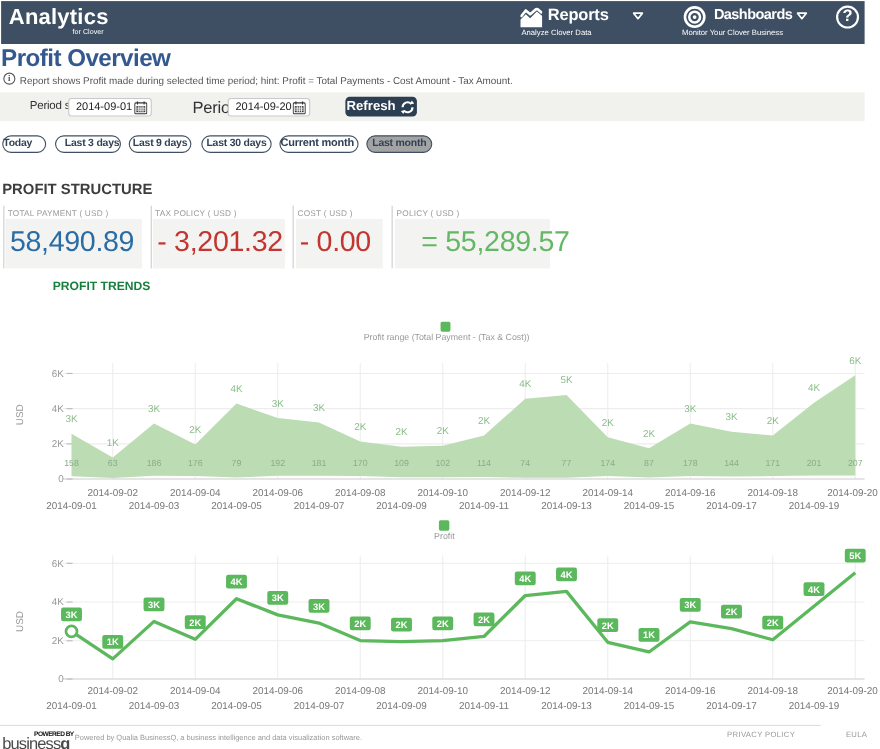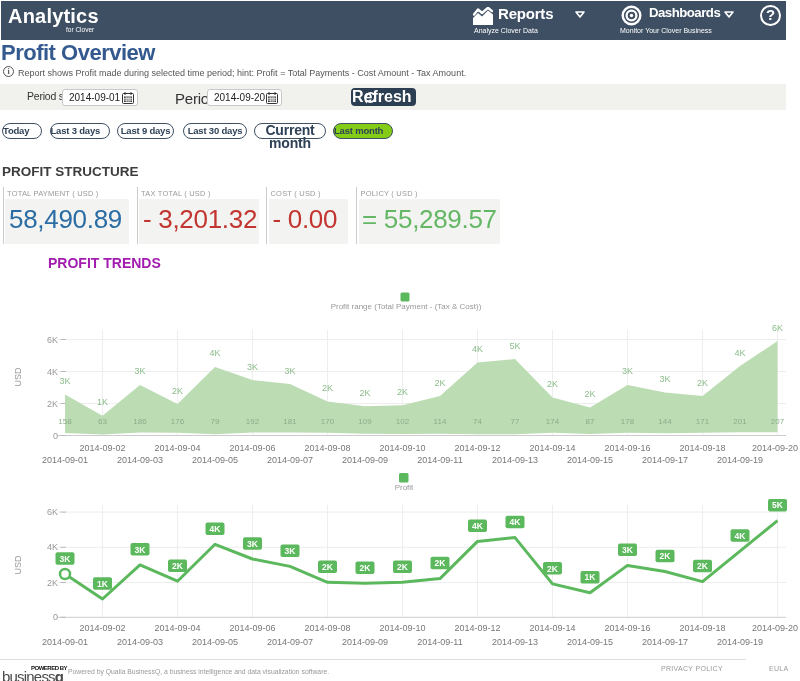--- a/index.html
+++ b/index.html
@@ -59,57 +59,57 @@
     <line x1="9" y1="0" x2="9" y2="3" stroke="#333"></line>
     <rect x="2" y="4.5" width="8" height="5.5" fill="#333"></rect>
     <g stroke="#fff" stroke-width="0.8">
       <line x1="2" y1="6.3" x2="10" y2="6.3"></line>
       <line x1="2" y1="8.1" x2="10" y2="8.1"></line>
       <line x1="4.2" y1="4.5" x2="4.2" y2="10"></line>
       <line x1="6.1" y1="4.5" x2="6.1" y2="10"></line>
       <line x1="8" y1="4.5" x2="8" y2="10"></line>
     </g>
   </svg>
-<div class="abs" style="left:314px;top:88px;width:65px;height:17.5px;background:#2c3e52;border-radius:4px;color:#fff;font-size:16px;font-weight:bold;padding-left:1px;line-height:17px;margin-left:37px;">Refresh</div>
+<div class="abs" style="left:314px;top:88px;width:65px;height:17.5px;background:#2c3e52;border-radius:4px;color:#fff;font-size:12px;font-weight:bold;padding-left:1px;line-height:17px;">Refresh</div>
 <svg class="abs" style="left:364px;top:90.8px;" width="13" height="13" viewBox="0 0 13 13">
 <g fill="none" stroke="#fff" stroke-width="1.9">
 <path d="M11 6.5 A4.5 4.5 0 0 1 3.2 9.6"></path>
 <path d="M2 6.5 A4.5 4.5 0 0 1 9.8 3.4"></path>
 </g>
 <polygon points="8.6,3.9 12.6,3.2 10.3,0.4" fill="#fff"></polygon>
 <polygon points="4.4,9.1 0.4,9.8 2.7,12.6" fill="#fff"></polygon>
 </svg>
 
 <div class="abs btnrow" style="top:123px;left:0;"></div>
 <div class="abs" style="left:2px;top:123px;width:40px;height:16px;border:1.4px solid #3e5062;border-radius:8px;background:#fff;color:#2e4156;font-size:9.5px;font-weight:bold;line-height:13px;letter-spacing:-0.2px;">Today</div>
-<div class="abs" style="left:49.5px;top:123px;width:60px;height:16px;border:1.4px solid #3e5062;border-radius:8px;background:#fff;color:#2e4156;font-size:9.5px;font-weight:bold;text-align:left;line-height:13px;letter-spacing:-0.2px;">Last 3 days</div>
+<div class="abs" style="left:49.5px;top:123px;width:60px;height:16px;border:1.4px solid #3e5062;border-radius:8px;background:#fff;color:#2e4156;font-size:9.5px;font-weight:bold;text-align:right;line-height:13px;letter-spacing:-0.2px;">Last 3 days</div>
 <div class="abs" style="left:117px;top:123px;width:57px;height:16px;border:1.4px solid #3e5062;border-radius:8px;background:#fff;color:#2e4156;font-size:9.5px;font-weight:bold;text-align:center;line-height:13px;letter-spacing:-0.2px;">Last 9 days</div>
 <div class="abs" style="left:183px;top:123px;width:64px;height:16px;border:1.4px solid #3e5062;border-radius:8px;background:#fff;color:#2e4156;font-size:9.5px;font-weight:bold;text-align:center;line-height:13px;letter-spacing:-0.2px;">Last 30 days</div>
-<div class="abs" style="left:254px;top:123px;width:72px;height:16px;border:1.4px solid #3e5062;border-radius:8px;background:#fff;color:#2e4156;font-size:14px;font-weight:bold;text-align:center;line-height:13px;letter-spacing:-0.2px;">Current month</div>
-<div class="abs" style="left:333px;top:123px;width:60px;height:16px;border:1.4px solid #3e5062;border-radius:8px;background:#84cc16;color:#2e4156;font-size:9.5px;font-weight:bold;line-height:13px;letter-spacing:-0.2px;">Last month</div>
+<div class="abs" style="left:254px;top:123px;width:72px;height:16px;border:1.4px solid #3e5062;border-radius:8px;background:#fff;color:#2e4156;font-size:10px;font-weight:bold;text-align:left;line-height:13px;letter-spacing:-0.2px;">Current month</div>
+<div class="abs" style="left:333px;top:123px;width:60px;height:16px;border:1.4px solid #3e5062;border-radius:8px;background:#a3a3a3;color:#2e4156;font-size:9.5px;font-weight:bold;text-align:center;line-height:13px;letter-spacing:-0.2px;">Last month</div>
 
 <div class="abs" style="left:2px;top:164px;font-size:13.5px;font-weight:bold;color:#3d3d3d;">PROFIT STRUCTURE</div>
 <div class="abs" style="left:2.5px;top:187px;width:1px;height:56.5px;background:#ccc;"></div>
 <div class="abs" style="left:7px;top:188.5px;font-size:7.5px;color:#9a9a9a;letter-spacing:0.2px;">TOTAL PAYMENT ( USD )</div>
 <div class="abs" style="left:5px;top:199px;width:124px;height:44.5px;background:#f3f3f1;"></div>
 <div class="abs" style="left:9px;top:204px;font-size:26px;color:#2a6da4;letter-spacing:-0.3px;">58,490.89</div>
 <div class="abs" style="left:136.5px;top:187px;width:1px;height:56.5px;background:#ccc;"></div>
-<div class="abs" style="left:141px;top:188.5px;font-size:7.5px;color:#9a9a9a;letter-spacing:0.2px;">TAX TOTAL ( USD )</div>
+<div class="abs" style="left:141px;top:188.5px;font-size:7.5px;color:#9a9a9a;letter-spacing:0.2px;">TAX POLICY ( USD )</div>
 <div class="abs" style="left:139px;top:199px;width:119.5px;height:44.5px;background:#f3f3f1;"></div>
 <div class="abs" style="left:143px;top:204px;font-size:26px;color:#c23530;letter-spacing:-0.3px;">- 3,201.32</div>
 <div class="abs" style="left:266px;top:187px;width:1px;height:56.5px;background:#ccc;"></div>
 <div class="abs" style="left:270.5px;top:188.5px;font-size:7.5px;color:#9a9a9a;letter-spacing:0.2px;">COST ( USD )</div>
 <div class="abs" style="left:268.5px;top:199px;width:79.5px;height:44.5px;background:#f3f3f1;"></div>
 <div class="abs" style="left:272.5px;top:204px;font-size:26px;color:#c23530;letter-spacing:-0.3px;">- 0.00</div>
 <div class="abs" style="left:356px;top:187px;width:1px;height:56.5px;background:#ccc;"></div>
 <div class="abs" style="left:360.5px;top:188.5px;font-size:7.5px;color:#9a9a9a;letter-spacing:0.2px;">POLICY ( USD )</div>
 <div class="abs" style="left:358.5px;top:199px;width:141.5px;height:44.5px;background:#f3f3f1;"></div>
-<div class="abs" style="left:362px;top:204px;font-size:26px;color:#64b765;letter-spacing:-0.3px;">= 55,289.57</div>
-
-<div class="abs" style="left:2px;top:255px;font-size:14px;font-weight:bold;color:#a21caf;padding-left:46px;">PROFIT TRENDS</div>
+<div class="abs" style="left:383px;top:204px;font-size:26px;color:#64b765;letter-spacing:-0.3px;">= 55,289.57</div>
+
+<div class="abs" style="left:2px;top:255px;font-size:11px;font-weight:bold;color:#15803d;padding-left:46px;">PROFIT TRENDS</div>
 <svg class="abs" style="left:0;top:0;" width="800" height="681" viewBox="0 0 800 681" font-family="Liberation Sans, sans-serif">
 <line x1="102.5" y1="330" x2="102.5" y2="435.5" stroke="#eeeeee" stroke-width="1"></line>
 <line x1="177.5" y1="330" x2="177.5" y2="435.5" stroke="#eeeeee" stroke-width="1"></line>
 <line x1="252.5" y1="330" x2="252.5" y2="435.5" stroke="#eeeeee" stroke-width="1"></line>
 <line x1="327.5" y1="330" x2="327.5" y2="435.5" stroke="#eeeeee" stroke-width="1"></line>
 <line x1="402.5" y1="330" x2="402.5" y2="435.5" stroke="#eeeeee" stroke-width="1"></line>
 <line x1="477.5" y1="330" x2="477.5" y2="435.5" stroke="#eeeeee" stroke-width="1"></line>
 <line x1="552.5" y1="330" x2="552.5" y2="435.5" stroke="#eeeeee" stroke-width="1"></line>
 <line x1="627.5" y1="330" x2="627.5" y2="435.5" stroke="#eeeeee" stroke-width="1"></line>
 <line x1="702.5" y1="330" x2="702.5" y2="435.5" stroke="#eeeeee" stroke-width="1"></line>

